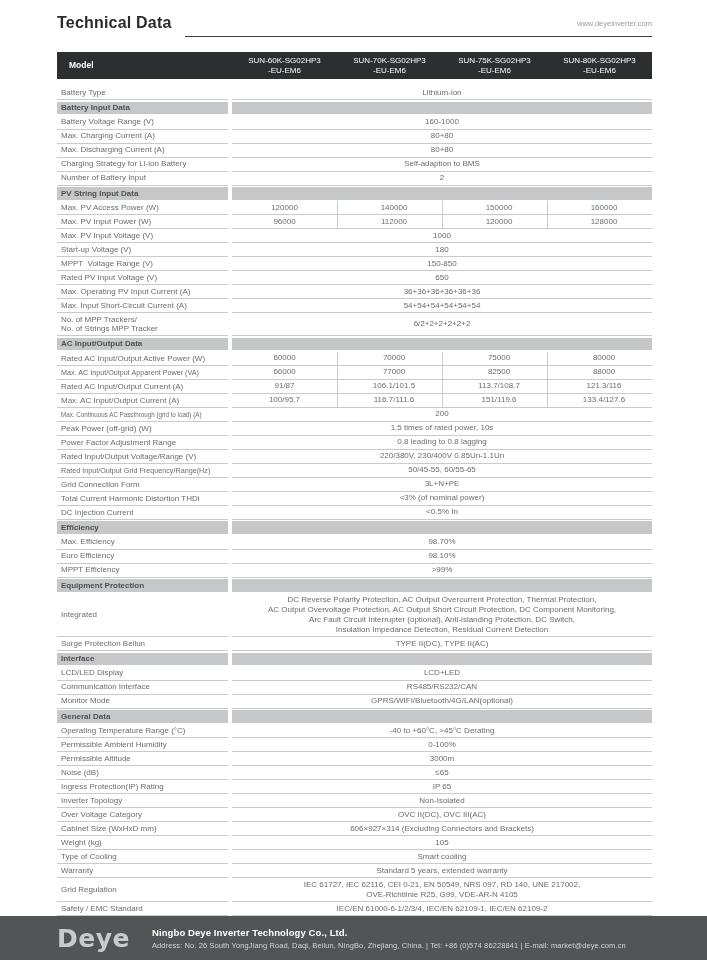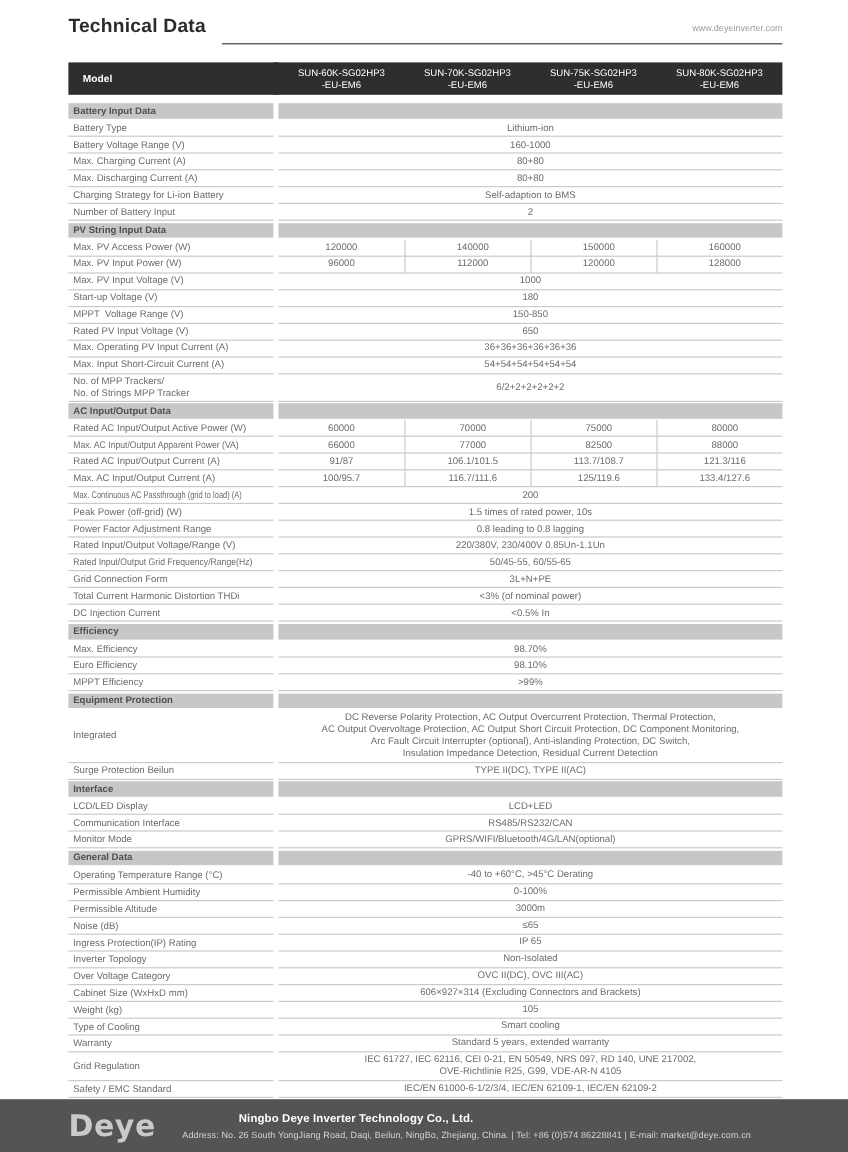--- a/index.html
+++ b/index.html
@@ -45,21 +45,21 @@
   .lcell .txt{white-space:pre;transform-origin:left center;}
   .vcell .txt,.vspan .txt,.model-cell{white-space:pre-line;}
   .squeeze1{transform:scaleX(0.9);}
   .squeeze2{transform:scaleX(0.78);}
   
   .footer{position:absolute;left:0;right:0;bottom:0;height:44px;background:var(--footer-bg);
     display:flex;align-items:center;padding-left:57px;}
   .logo{font-size:25px;font-weight:bold;color:var(--logo-gray);letter-spacing:0.5px;line-height:1;
     font-family:"DejaVu Sans","Liberation Sans",sans-serif;}
   .foot-text{margin-left:22px;}
-  .company{font-size:9.5px;font-weight:bold;color:#ffffff;margin-bottom:3px;letter-spacing:0.1px;margin-left:47px;}
+  .company{font-size:9.5px;font-weight:bold;color:#ffffff;margin-bottom:3px;letter-spacing:0.1px;}
   .address{font-size:7.5px;color:#d4d5d6;letter-spacing:0.1px;}
 </style>
 </head>
 <body>
 
 <div class="page">
   <div class="content">
 
     <div class="hdr">
       <h1>Technical Data</h1>
@@ -76,35 +76,35 @@
         <div class="model-cell">SUN-60K-SG02HP3
 -EU-EM6</div>
         <div class="model-cell">SUN-70K-SG02HP3
 -EU-EM6</div>
         <div class="model-cell">SUN-75K-SG02HP3
 -EU-EM6</div>
         <div class="model-cell">SUN-80K-SG02HP3
 -EU-EM6</div>
       </div>
       <div>
+          <div class="trow">
+            <div class="lcell">
+              <span class="txt">Battery Type</span>
+            </div>
+            <div class="gap"></div>
+            <div class="vspan">
+              <span class="txt">Lithium-ion</span>
+            </div>
+          </div>
           <div class="trow section-row">
             <div class="lcell">
               <span class="txt">Battery Input Data</span>
             </div>
             <div class="gap"></div>
             <div class="vspan"></div>
-          </div>
-          <div class="trow">
-            <div class="lcell">
-              <span class="txt">Battery Type</span>
-            </div>
-            <div class="gap"></div>
-            <div class="vspan">
-              <span class="txt">Lithium-ion</span>
-            </div>
           </div>
           <div class="trow">
             <div class="lcell">
               <span class="txt">Battery Voltage Range (V)</span>
             </div>
             <div class="gap"></div>
             <div class="vspan">
               <span class="txt">160-1000</span>
             </div>
           </div>
@@ -317,21 +317,21 @@
               <span class="txt">Max. AC Input/Output Current (A)</span>
             </div>
             <div class="gap"></div>
             <div class="vcell">
               <span class="txt">100/95.7</span>
             </div>
             <div class="vcell vdiv">
               <span class="txt">116.7/111.6</span>
             </div>
             <div class="vcell vdiv">
-              <span class="txt">125/119.6</span>
+              <span class="txt">151/119.6</span>
             </div>
             <div class="vcell vdiv">
               <span class="txt">133.4/127.6</span>
             </div>
           </div>
           <div class="trow">
             <div class="lcell">
               <span class="txt squeeze2">Max. Continuous AC Passthrough (grid to load) (A)</span>
             </div>
             <div class="gap"></div>

